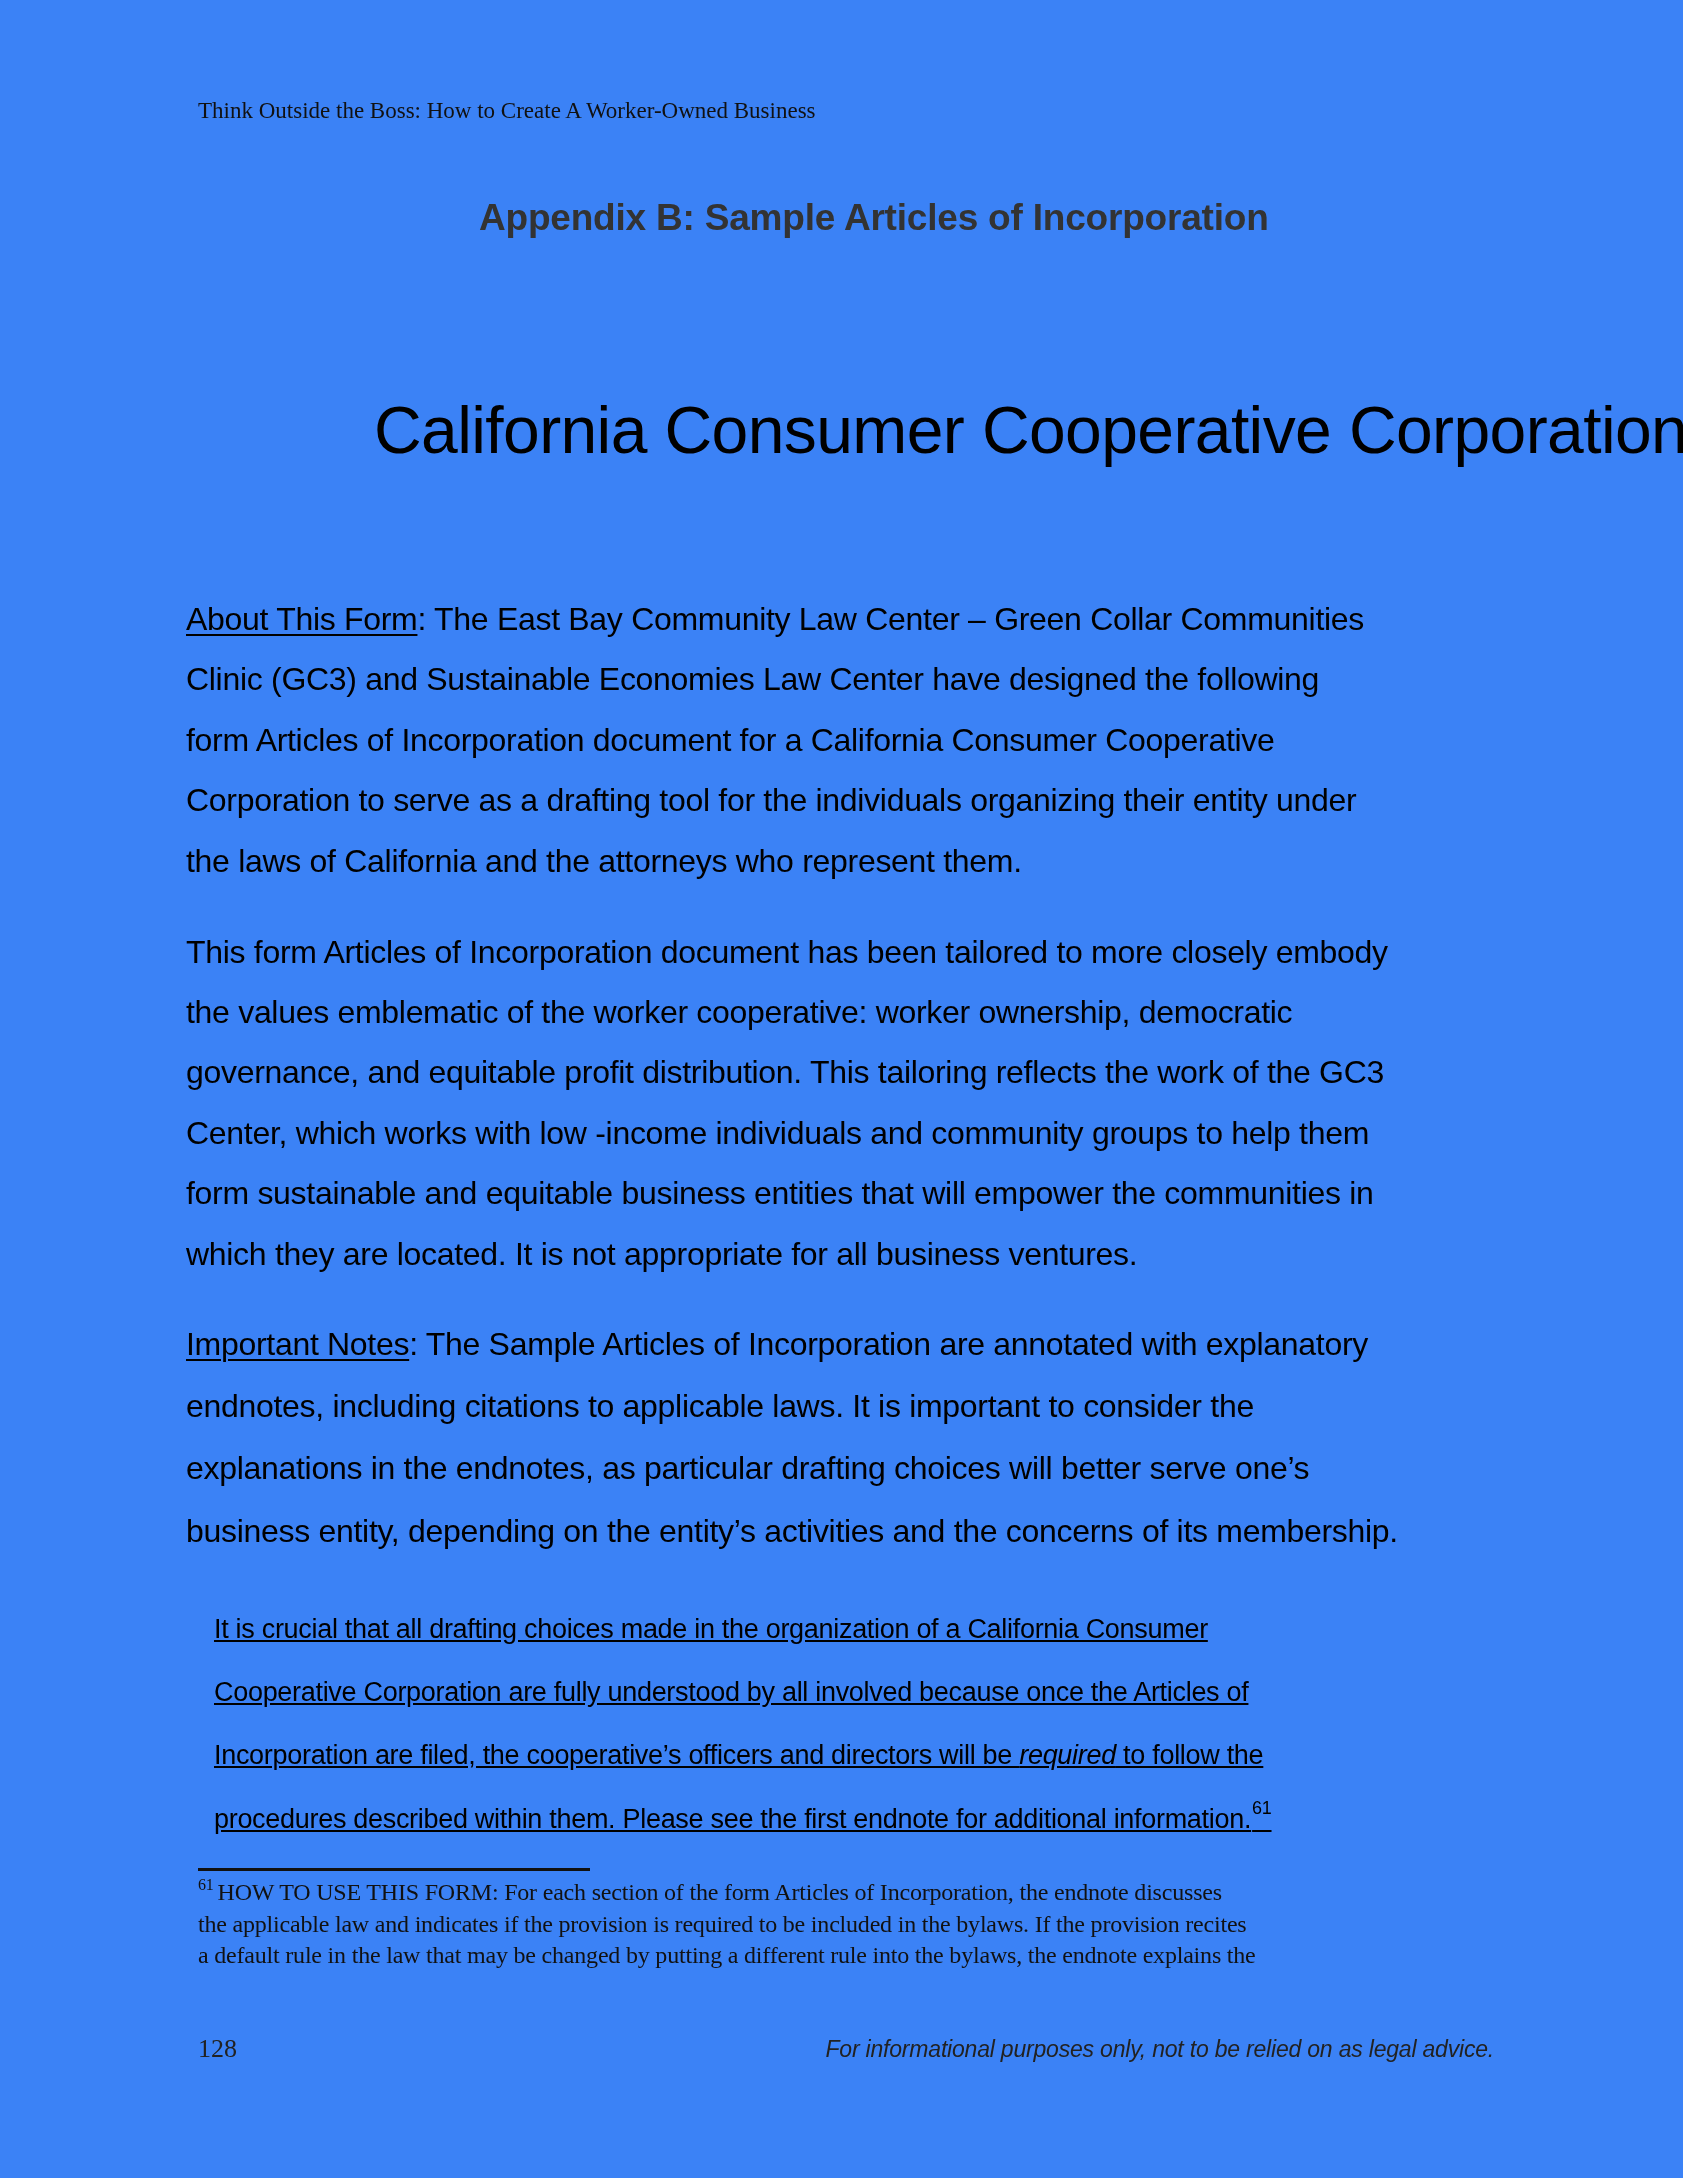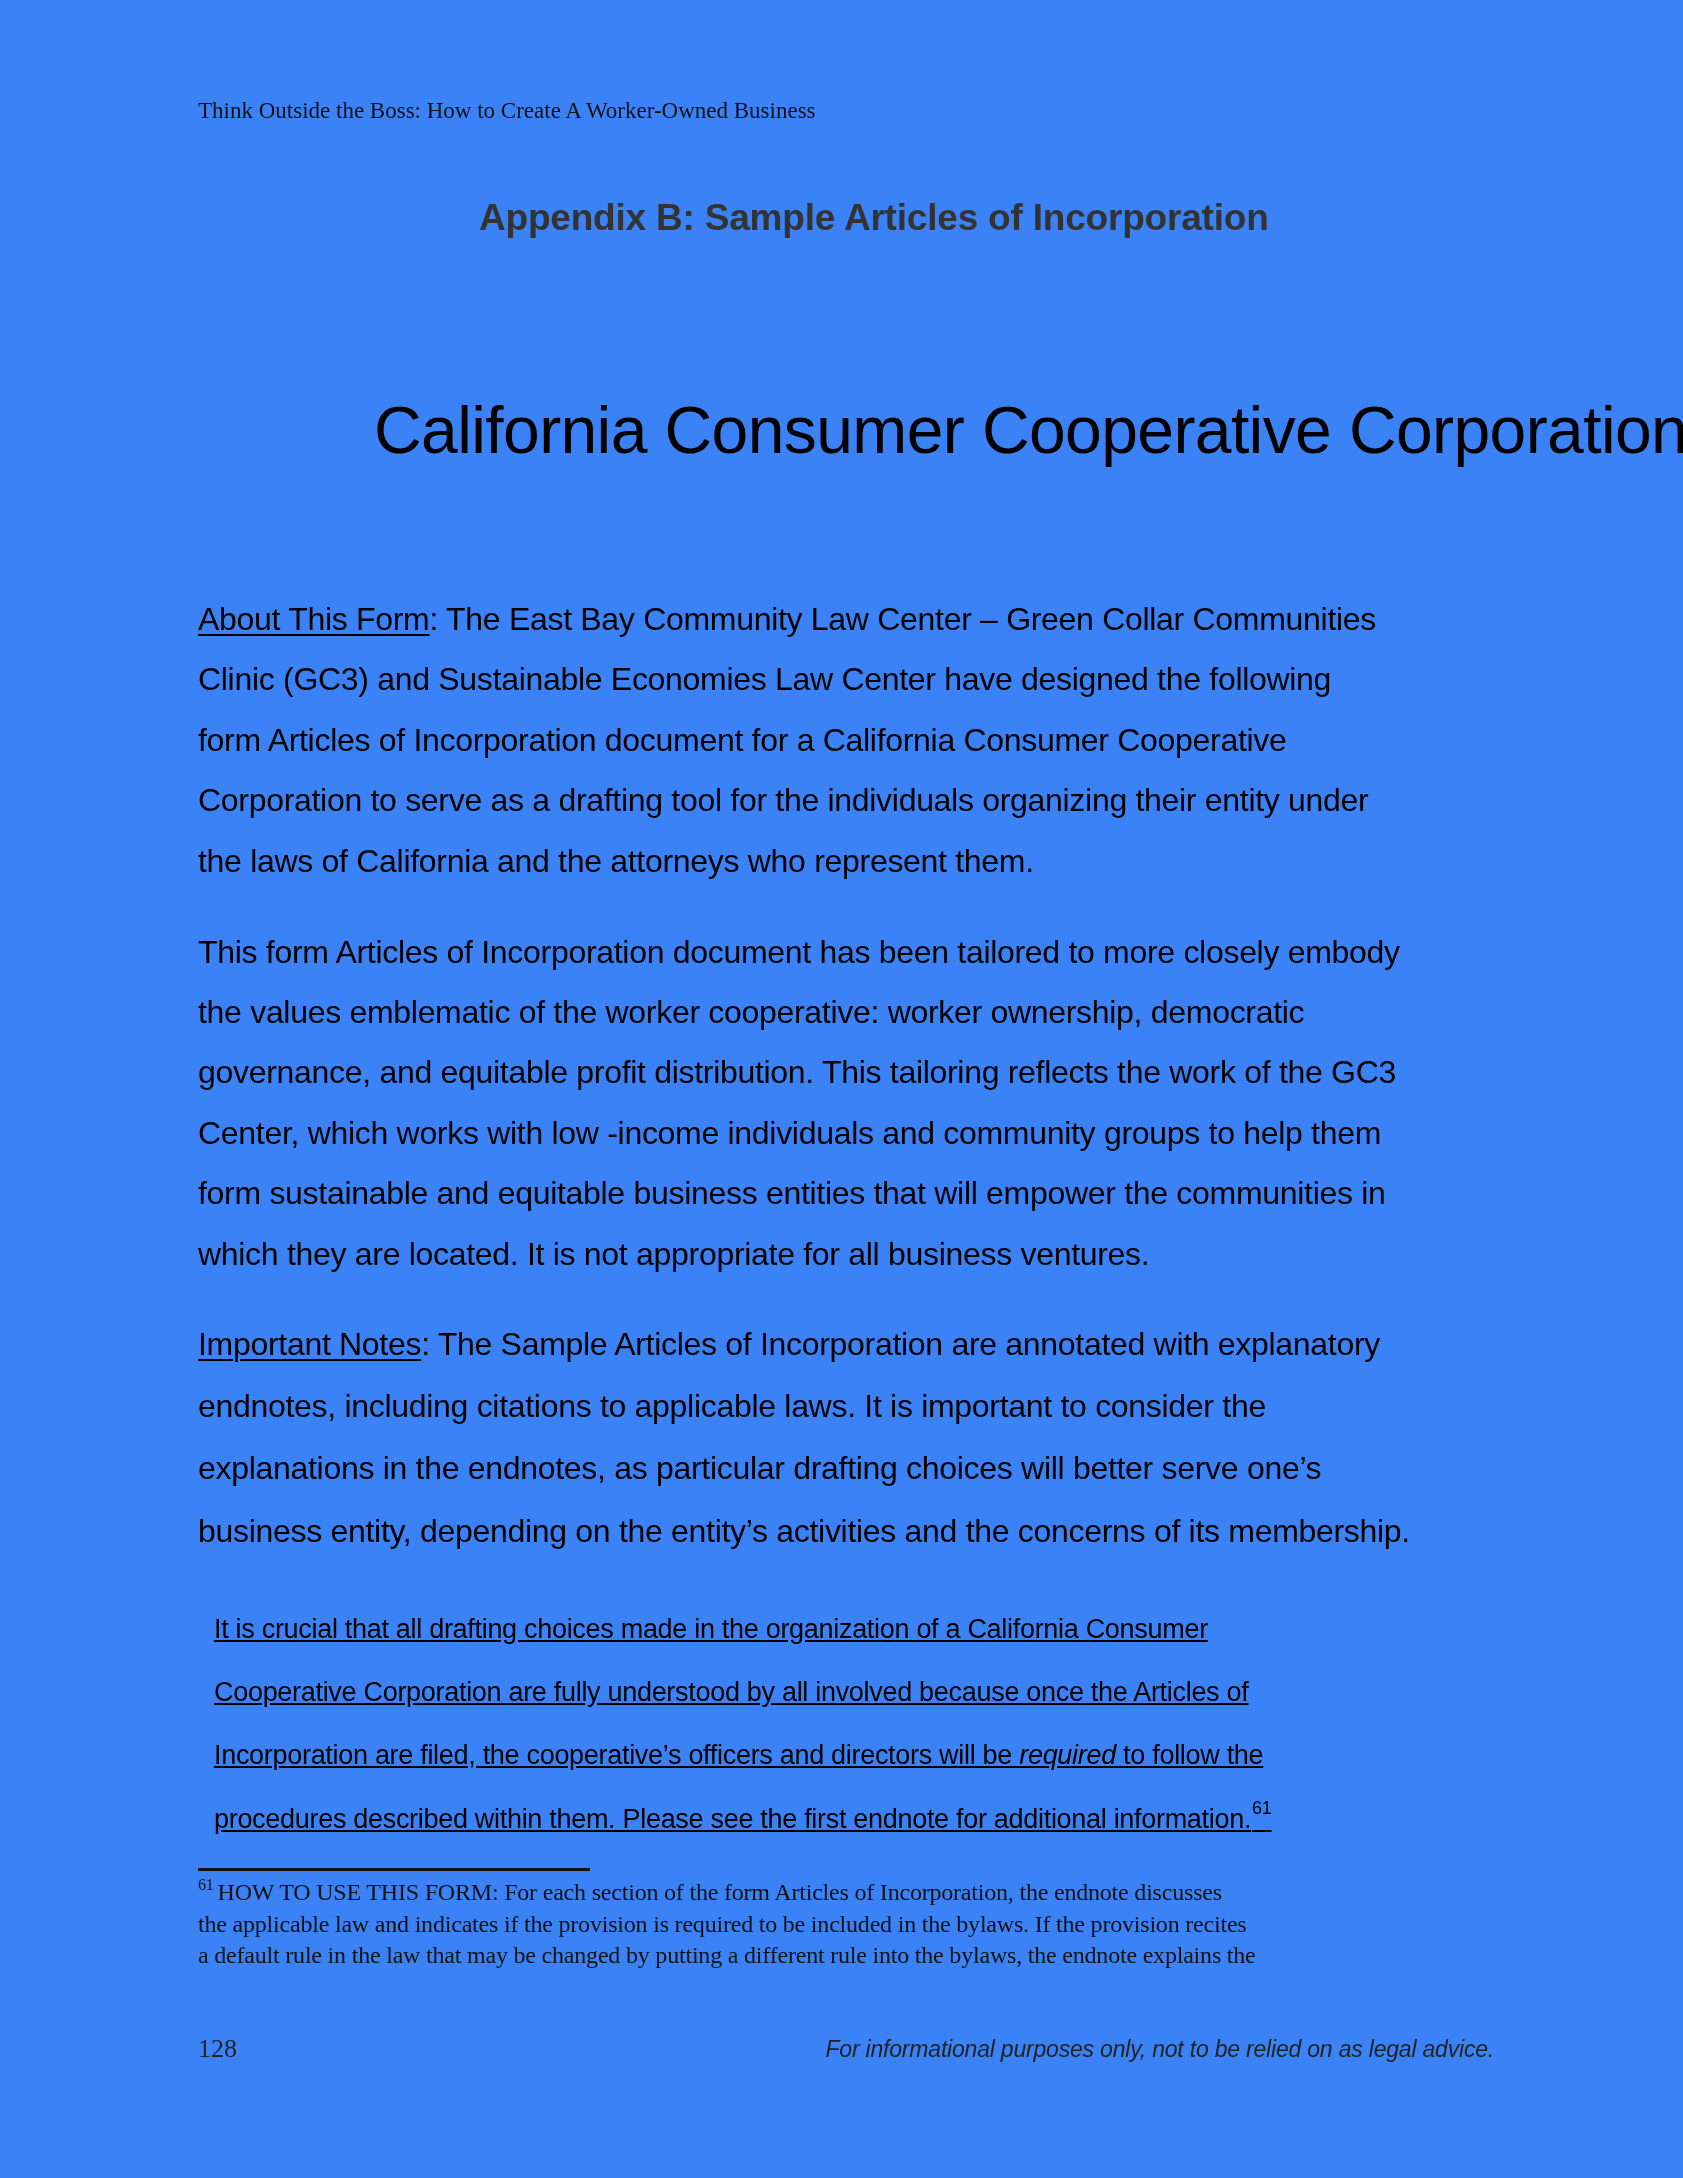--- a/index.html
+++ b/index.html
@@ -9,21 +9,21 @@
   .serif { font-family: "Liberation Serif", "DejaVu Serif", serif; }
   .sans { font-family: "Liberation Sans", "DejaVu Sans", sans-serif; }
 
   .running-header { left: 198px; top: 97px; font-size: 23px; line-height: 28px; color: #111; }
 
   .appendix-heading { left: 479px; top: 197px; font-size: 37px; line-height: 42px; font-weight: bold; color: #333; text-decoration-thickness: 3px; text-underline-offset: 6px; letter-spacing: -0.2px; }
 
   .doc-title { left: 331px; top: 317px; font-size: 50px; line-height: 59px; letter-spacing: -0.6px; }
   .doc-subtitle { left: 374px; top: 401px; font-size: 66px; line-height: 59px; letter-spacing: -0.6px; }
 
-  .body-line { left: 198px; font-size: 32px; line-height: 38px; letter-spacing: -0.3px; }
+  .body-line { left: 186px; font-size: 32px; line-height: 38px; letter-spacing: -0.3px; }
   .small-line { left: 214px; font-size: 27px; line-height: 34px; letter-spacing: -0.3px; text-decoration: underline; }
   .u { text-decoration: underline; text-decoration-thickness: 2px; text-underline-offset: 4px; }
   .sup { font-size: 18px; position: relative; top: -14px; margin-left: 1px; }
 
   .footnote-rule { left: 198px; top: 1868px; width: 392px; height: 3px; background: #111; }
   .fn-line { left: 198px; font-size: 24px; line-height: 30px; letter-spacing: -0.2px; color: #111; }
   .fn-sup { font-size: 16px; position: relative; top: -10px; margin-right: 4px; }
 
   .page-number { left: 198px; top: 2035px; font-size: 26px; line-height: 28px; color: #222; }
   .disclaimer { right: 213px; top: 2037px; font-size: 23px; line-height: 24px; font-style: italic; color: #222; letter-spacing: -0.2px; }

